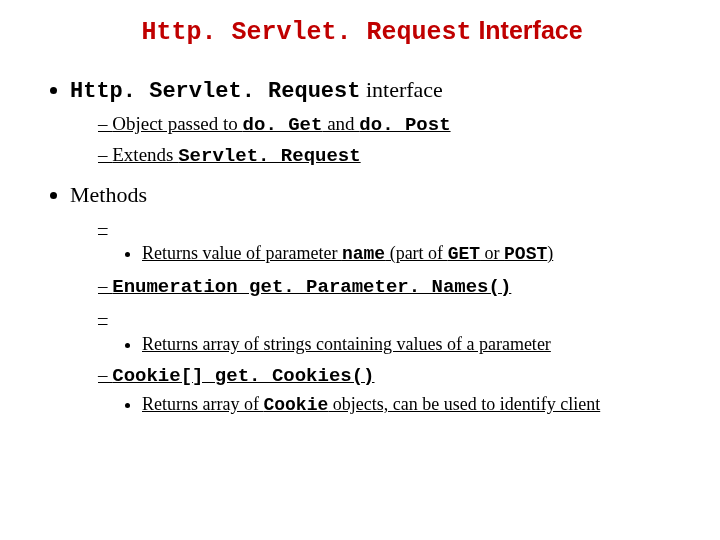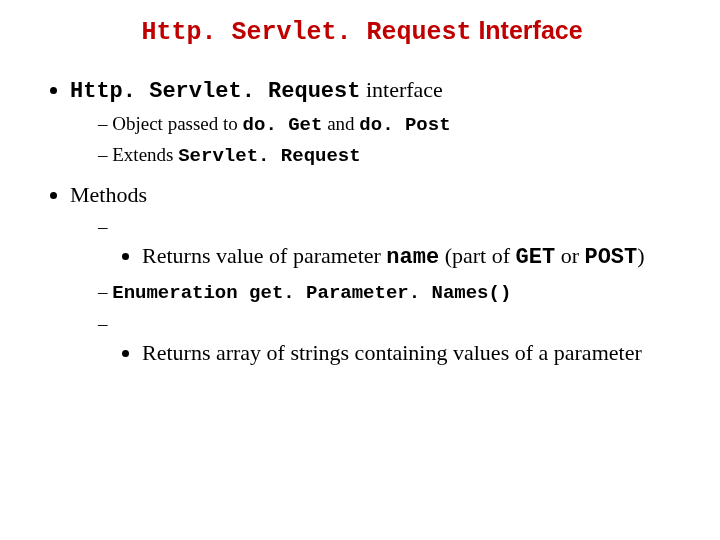--- a/index.html
+++ b/index.html
@@ -37,36 +37,37 @@
   }
   ul.l1 > li {
     font-size: 22px;
     margin-bottom: 6px;
     line-height: 1.35;
   }
   ul.l2 {
     list-style: none;
     margin: 4px 0 10px 0;
     padding-left: 28px;
+    text-decoration: underline;
   }
   ul.l2 > li {
     font-size: 19px;
     margin-bottom: 4px;
     line-height: 1.35;
   }
   ul.l2 > li::before {
     content: "– ";
   }
   ul.l3 {
     list-style: disc;
     margin: 2px 0 6px 0;
     padding-left: 44px;
   }
   ul.l3 > li {
-    font-size: 22px;
+    font-size: 18px;
     margin-bottom: 2px;
     line-height: 1.35;
   }
   .mono {
     font-family: "Courier New", Courier, monospace;
     font-weight: bold;
   }
 </style>
 </head>
 <body>
@@ -108,18 +109,26 @@
         </li>
 
         <li>
           <ul class="l3">
             <li>
               <span>Returns array of strings containing values of a parameter</span>
             </li>
           </ul>
         </li>
 
+        <li>
+          <span class="mono">Cookie[] get. Cookies()</span>
+          <ul class="l3">
+            <li>
+              <span>Returns array of </span><span class="mono">Cookie</span><span> objects, can be used to identify client</span>
+            </li>
+          </ul>
+        </li>
 
       </ul>
     </li>
 
   </ul>
 </div>
 
 </body></html>

